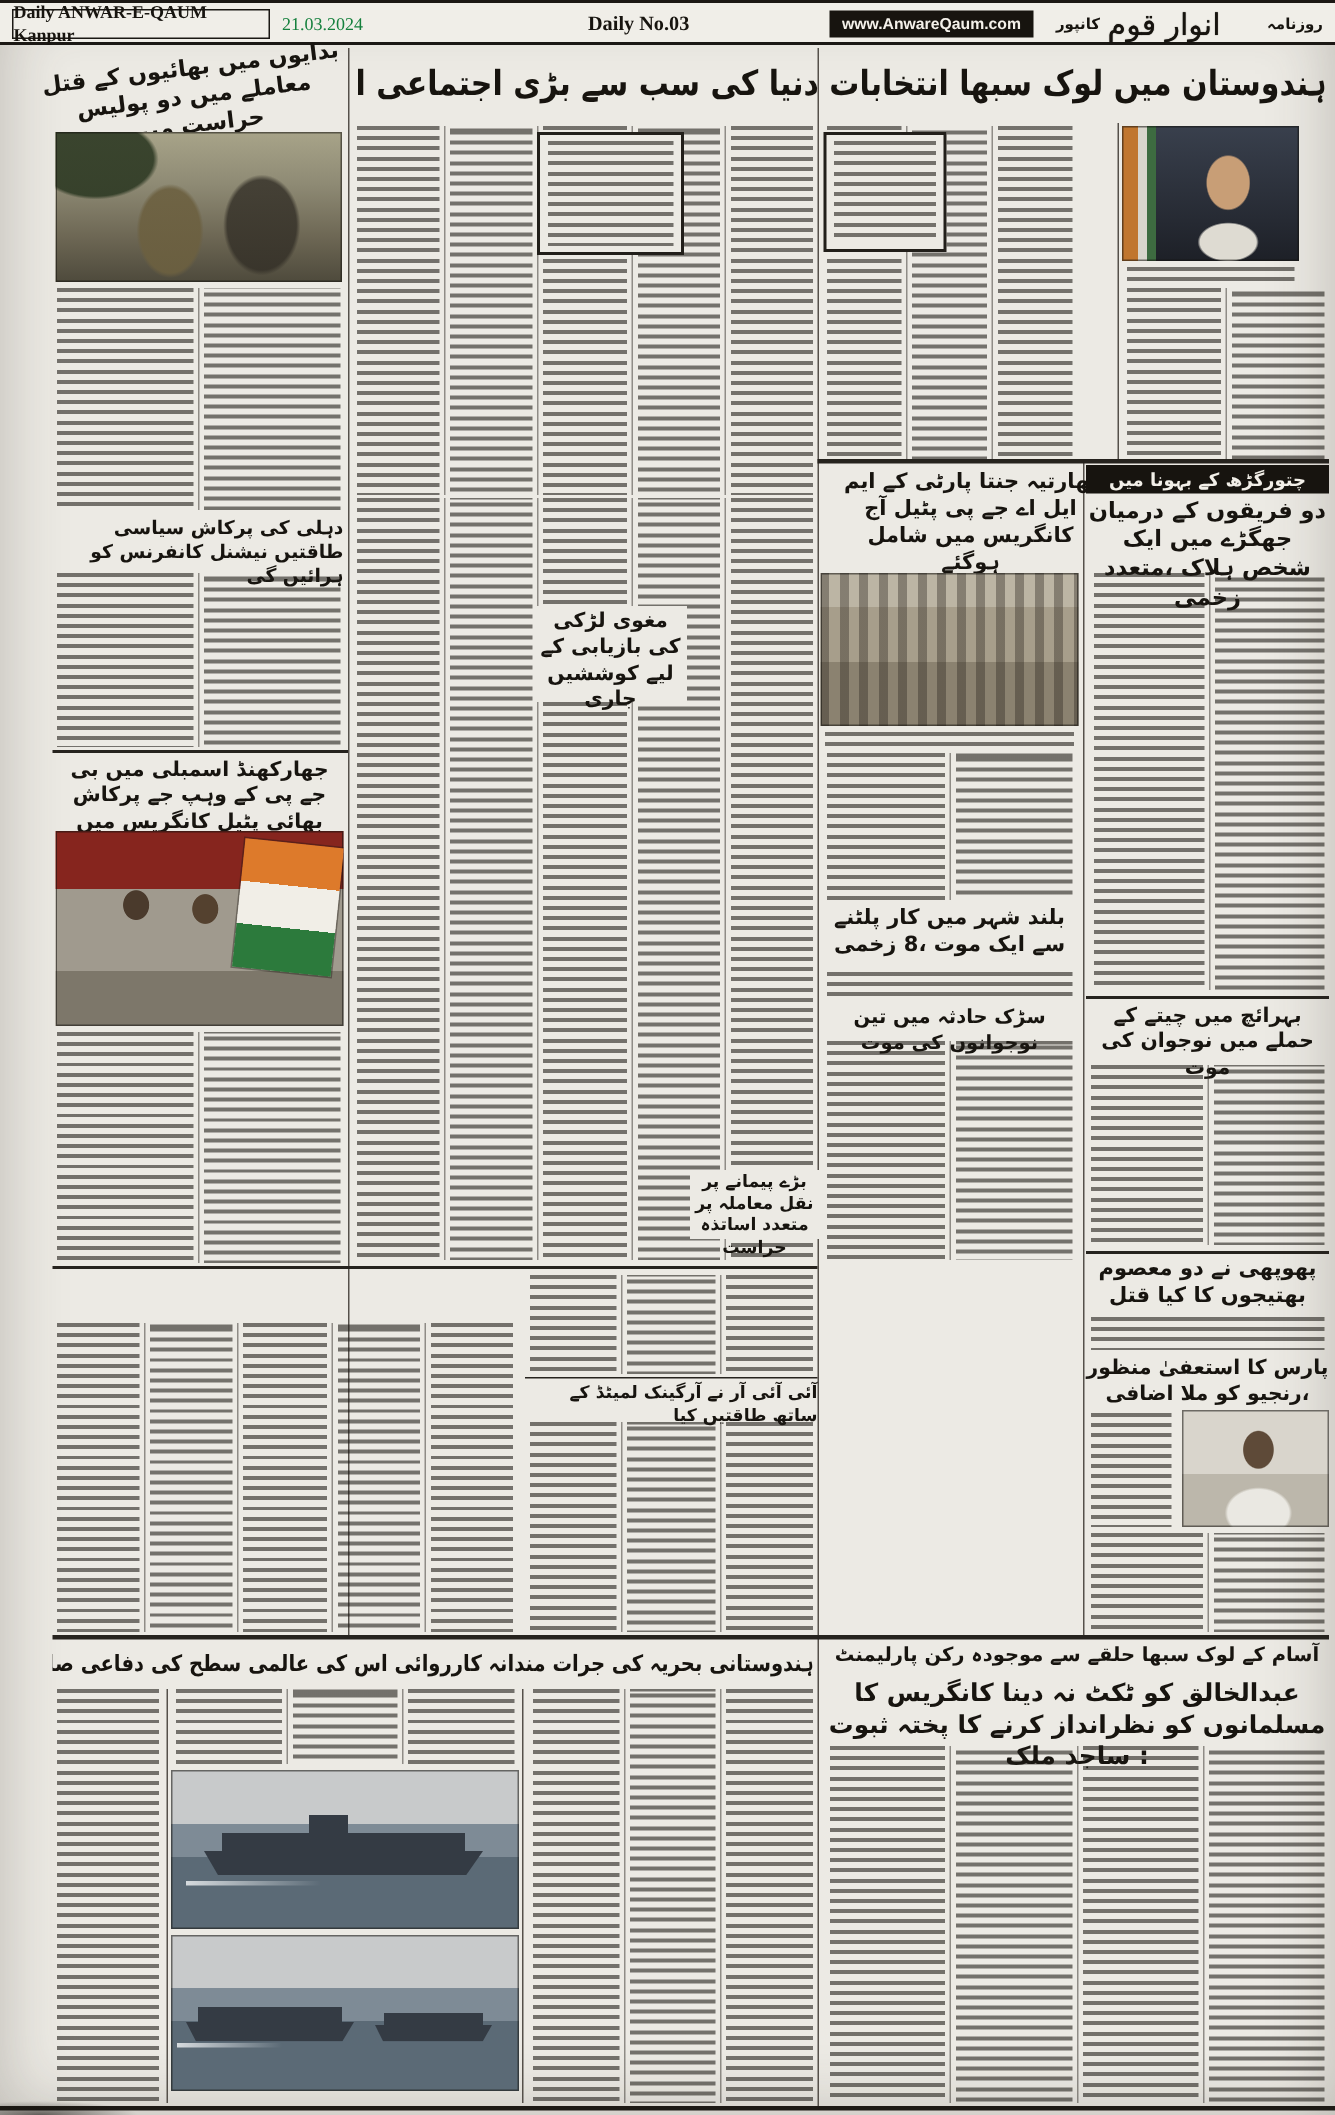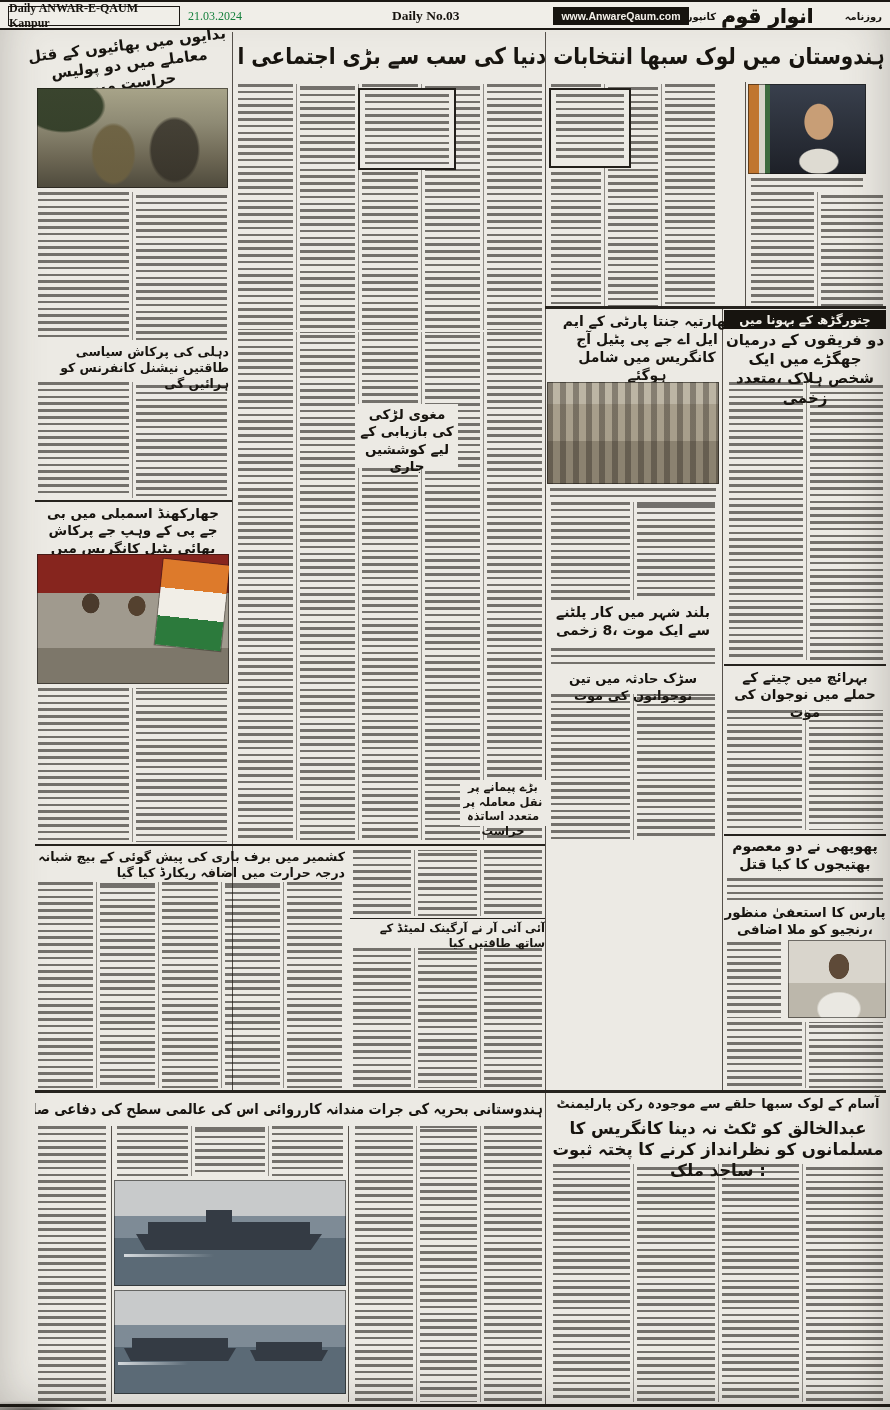--- a/index.html
+++ b/index.html
@@ -23,21 +23,21 @@
   .band{background:#17140f;color:#f2efe8;display:flex;align-items:center;justify-content:center;font-weight:bold;}
   .whitebg{background:#eceae4;text-align:center;}
   
   .hdr{top:0;left:0;width:890px;height:30px;background:#f0eee8;border-top:2px solid #1b1814;border-bottom:2px solid #1b1814;}
   .hdr-box{border:1.5px solid #1b1814;font-family:"Liberation Serif",serif;font-weight:bold;font-size:12px;display:flex;align-items:center;justify-content:center;color:#17140f;}
   .hdr-date{font-family:"Liberation Serif",serif;font-size:12px;color:#15803d;display:flex;align-items:center;}
   .hdr-page{font-family:"Liberation Serif",serif;font-weight:bold;font-size:13.5px;color:#17140f;display:flex;align-items:center;}
   .hdr-web{background:#17140f;color:#f4f1ea;font-family:"Liberation Sans",sans-serif;font-weight:bold;font-size:10.5px;display:flex;align-items:center;justify-content:center;}
   .mast{display:flex;align-items:center;gap:5px;direction:rtl;}
   .mast .pre,.mast .city{font-size:10px;font-weight:bold;margin-left:26px;}
-  .mast .ttl{font-size:20px;font-weight:bold;text-shadow:0 0 .6px #17140f;}
+  .mast .ttl{font-size:20px;font-weight:normal;text-shadow:0 0 .6px #17140f;}
   
   .ph-badaun{background:
     radial-gradient(70px 45px at 14% 18%, rgba(46,58,36,.9) 0 55%, transparent 60%),
     radial-gradient(46px 60px at 72% 62%, rgba(50,46,38,.8) 0 50%, transparent 56%),
     radial-gradient(40px 56px at 40% 66%, rgba(108,96,64,.9) 0 50%, transparent 56%),
     linear-gradient(180deg,#a8a489 0%,#8e8a74 35%,#6d6754 70%,#4e4a3c 100%);}
   .ph-fm{background:
     radial-gradient(24px 30px at 60% 42%, #c89e76 0 58%, transparent 62%),
     radial-gradient(34px 22px at 60% 86%, #dedbd2 0 55%, transparent 60%),
     linear-gradient(90deg,#c0762f 0 9%, #d8d5cc 9% 14%, #3d6b40 14% 19%, transparent 19%),
@@ -127,21 +127,20 @@
   <div class="abs ur hl center" style="left:37px;top:505px;width:192px;height:46px;font-size:13.5px;">جھارکھنڈ اسمبلی میں بی جے پی کے وہپ جے پرکاش بھائی پٹیل کانگریس میں شامل</div>
   <div class="abs photo ph-congress" style="left:37px;top:554px;width:192px;height:130px;">
     <div class="abs" style="right:4px;top:8px;width:66px;height:86px;background:linear-gradient(180deg,#dd7a2b 0 33%,#f1eee7 33% 66%,#2c7a3c 66%);transform:rotate(6deg);box-shadow:0 0 0 1px rgba(30,25,20,.4);"></div>
   </div>
   <div class="abs textsim" style="left:35px;top:688px;width:195px;height:154px;">
       <div class="tcol"></div>
       <div class="tcol"></div>
     </div>
 
   <div class="abs hrule" style="left:35px;top:844px;width:510px;height:2px;"></div>
-  <div class="abs ur hl right" style="left:35px;top:849px;width:310px;height:30px;font-size:12.5px;">کشمیر میں برف باری کی پیش گوئی کے بیچ شبانہ درجہ حرارت میں اضافہ ریکارڈ کیا گیا</div>
   <div class="abs textsim" style="left:35px;top:882px;width:310px;height:206px;">
       <div class="tcol"></div>
       <div class="tcol"></div>
       <div class="tcol"></div>
       <div class="tcol"></div>
       <div class="tcol"></div>
     </div>
 
   <div class="abs textsim" style="left:235px;top:332px;width:310px;height:508px;">
       <div class="tcol"></div>

